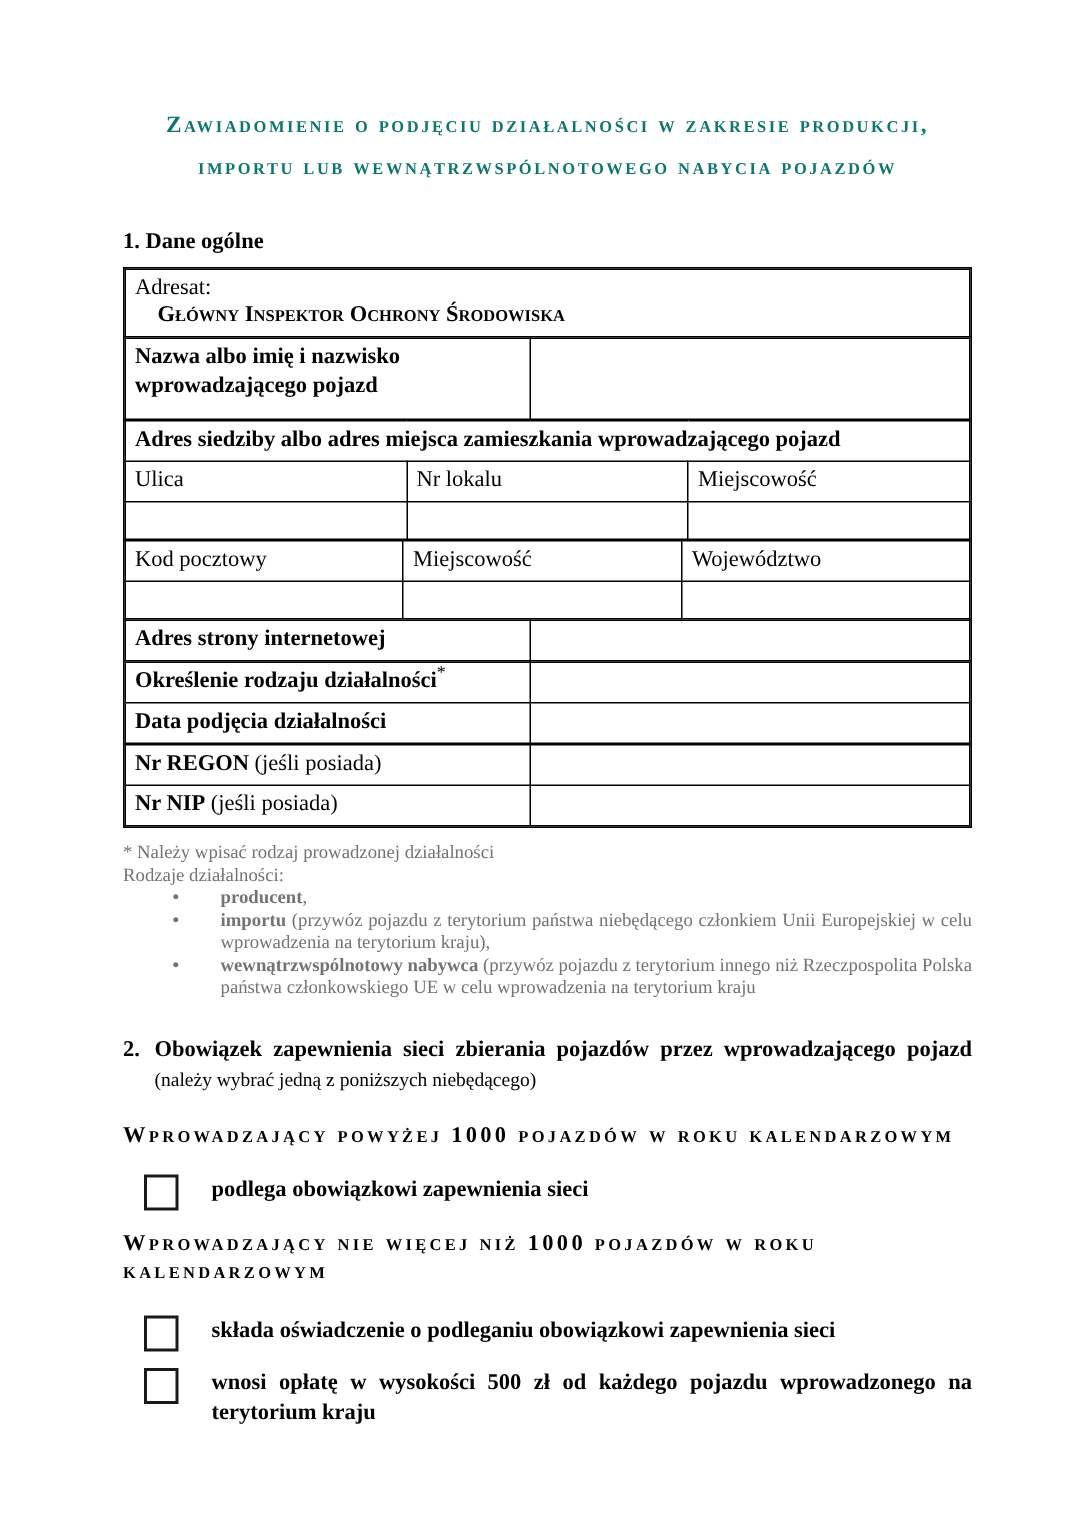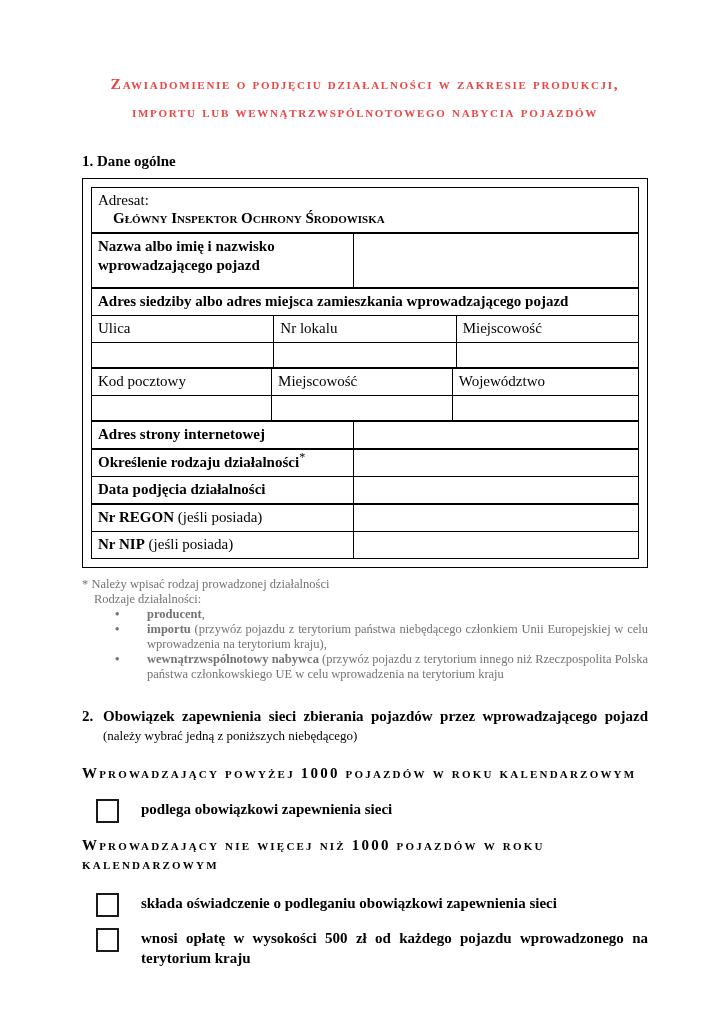--- a/index.html
+++ b/index.html
@@ -7,41 +7,41 @@
     position:relative; width:724px; height:1024px; box-sizing:border-box;
     background:#ffffff; color:#000;
     font-family:"Liberation Serif", serif;
     padding:70px 76px 0 82px; overflow:hidden;
   }
   .b { font-weight:bold; }
   .sc { font-variant:small-caps;margin-left:15px; }
 
   .doc-title {
     text-align:center; font-weight:bold; font-variant:small-caps;
-    font-size:15.5px; letter-spacing:1.7px; line-height:28px; color:#ef4444;
+    font-size:15.5px; letter-spacing:1.7px; line-height:28px; color:#0f766e;
   }
   .sec1-heading { font-size:15px; font-weight:bold; margin:25px 0 0 0; line-height:20px; }
 
-  .form-outline { border:1px solid #000; margin-top:7px; padding:8px; }
+  .form-outline { border:1px solid #000; margin-top:7px; padding:0; }
   table.sec { width:100%; border-collapse:collapse; table-layout:fixed; }
   table.sec + table.sec { margin-top:0; }
   table.sec td {
     border:1px solid #000; padding:3px 6px 4px 6px;
     font-size:15px; line-height:19px; vertical-align:top; word-wrap:break-word;
   }
   .col-l2 { width:45.6%; }
   .col-a1 { width:32.9%; } .col-a2 { width:33.0%; } .col-a3 { width:34.1%; }
   .name-row td { height:46px; }
   .empty-row td { height:17px; }
   .adresat-line1 { line-height:18px; }
   .adresat-line2 { line-height:19px; font-size:15px; }
   sup.ast { font-size:12px; line-height:0; }
 
   .footnote { margin-top:9px; font-size:12.5px; line-height:15px; color:#737373; }
-  .fn-indent { margin-left:12px; }
+  .fn-indent { }
   .fn-bullet { display:flex; margin-left:33px; }
   .fn-dot { width:32px; flex:none; font-weight:bold; }
   .fn-text { flex:1; text-align:justify; }
 
   .s2head { display:flex; margin-top:24px; }
   .s2num { width:21px; flex:none; font-weight:bold; font-size:15px; line-height:21px; }
   .s2body { flex:1; }
   .s2main { font-weight:bold; font-size:15px; line-height:21px; text-align:justify; text-align-last:justify; }
   .s2note { font-size:13px; line-height:17px; }
 

